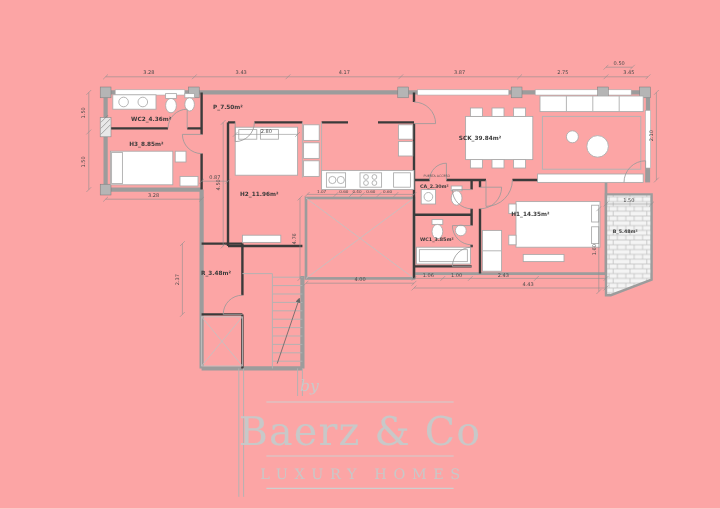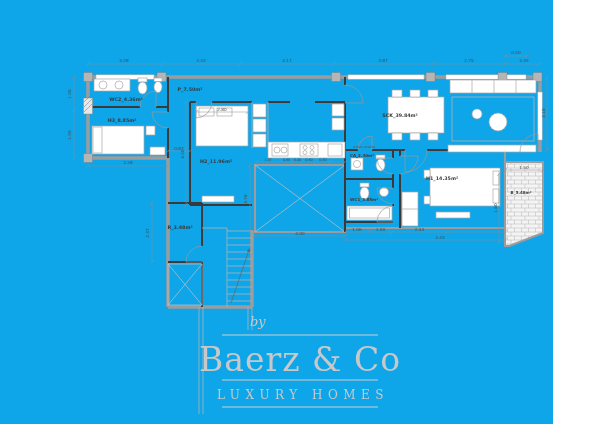--- a/index.html
+++ b/index.html
@@ -1,16 +1,16 @@
 <!DOCTYPE html>
 <html><head>
 <meta charset="utf-8">
 <style>
   html,body{margin:0;padding:0;background:#fff;}
-  .canvas{position:relative;width:553px;height:424px;background:#0ea5e9;overflow:hidden;
+  .canvas{position:relative;width:600px;height:424px;background:#fca5a5;overflow:hidden;
           font-family:"DejaVu Sans","Liberation Sans",sans-serif;}
   svg{position:absolute;left:0;top:0;}
   
   .wx{stroke:#9c9c9c;stroke-width:3.5;fill:none;}
   .wx2{stroke:#9c9c9c;stroke-width:2.2;fill:none;}
   .wi{stroke:#3a3a3a;stroke-width:2;fill:none;}
   .wl{stroke:#b3b3b3;stroke-width:.8;fill:none;}
   .fx{stroke:#a8a8a8;stroke-width:.7;fill:#ffffff;}
   .dim{stroke:#8f8f8f;stroke-width:.5;fill:none;}
   .arc{stroke:#9a9a9a;stroke-width:.7;fill:none;}

